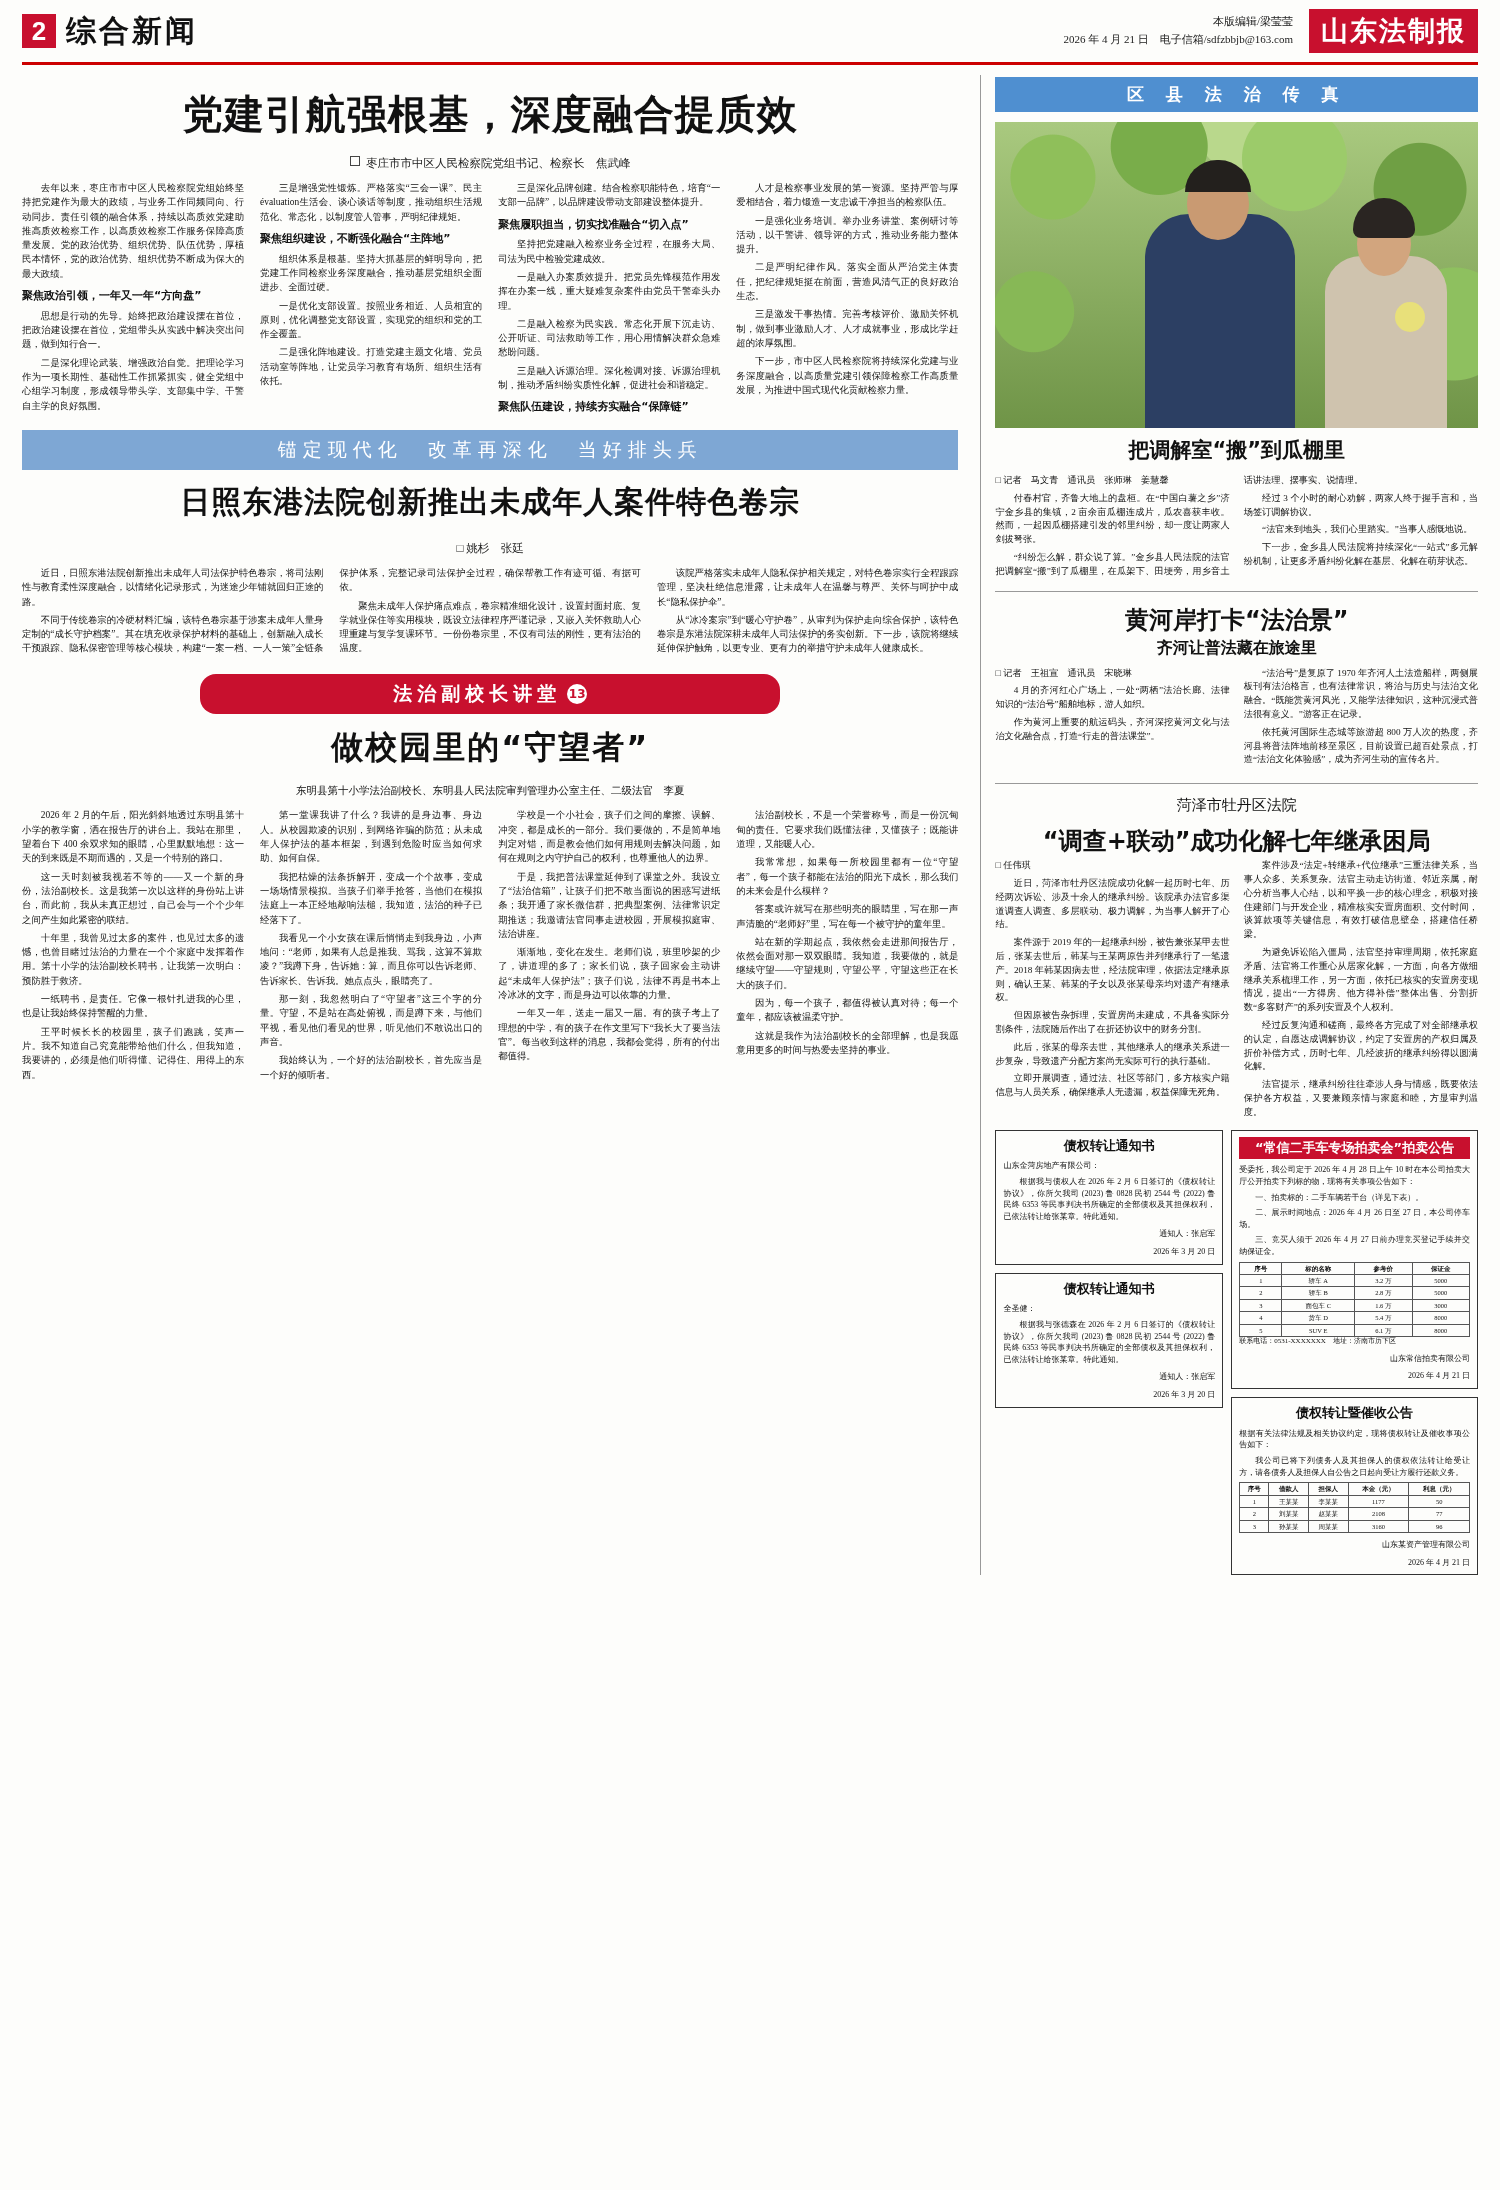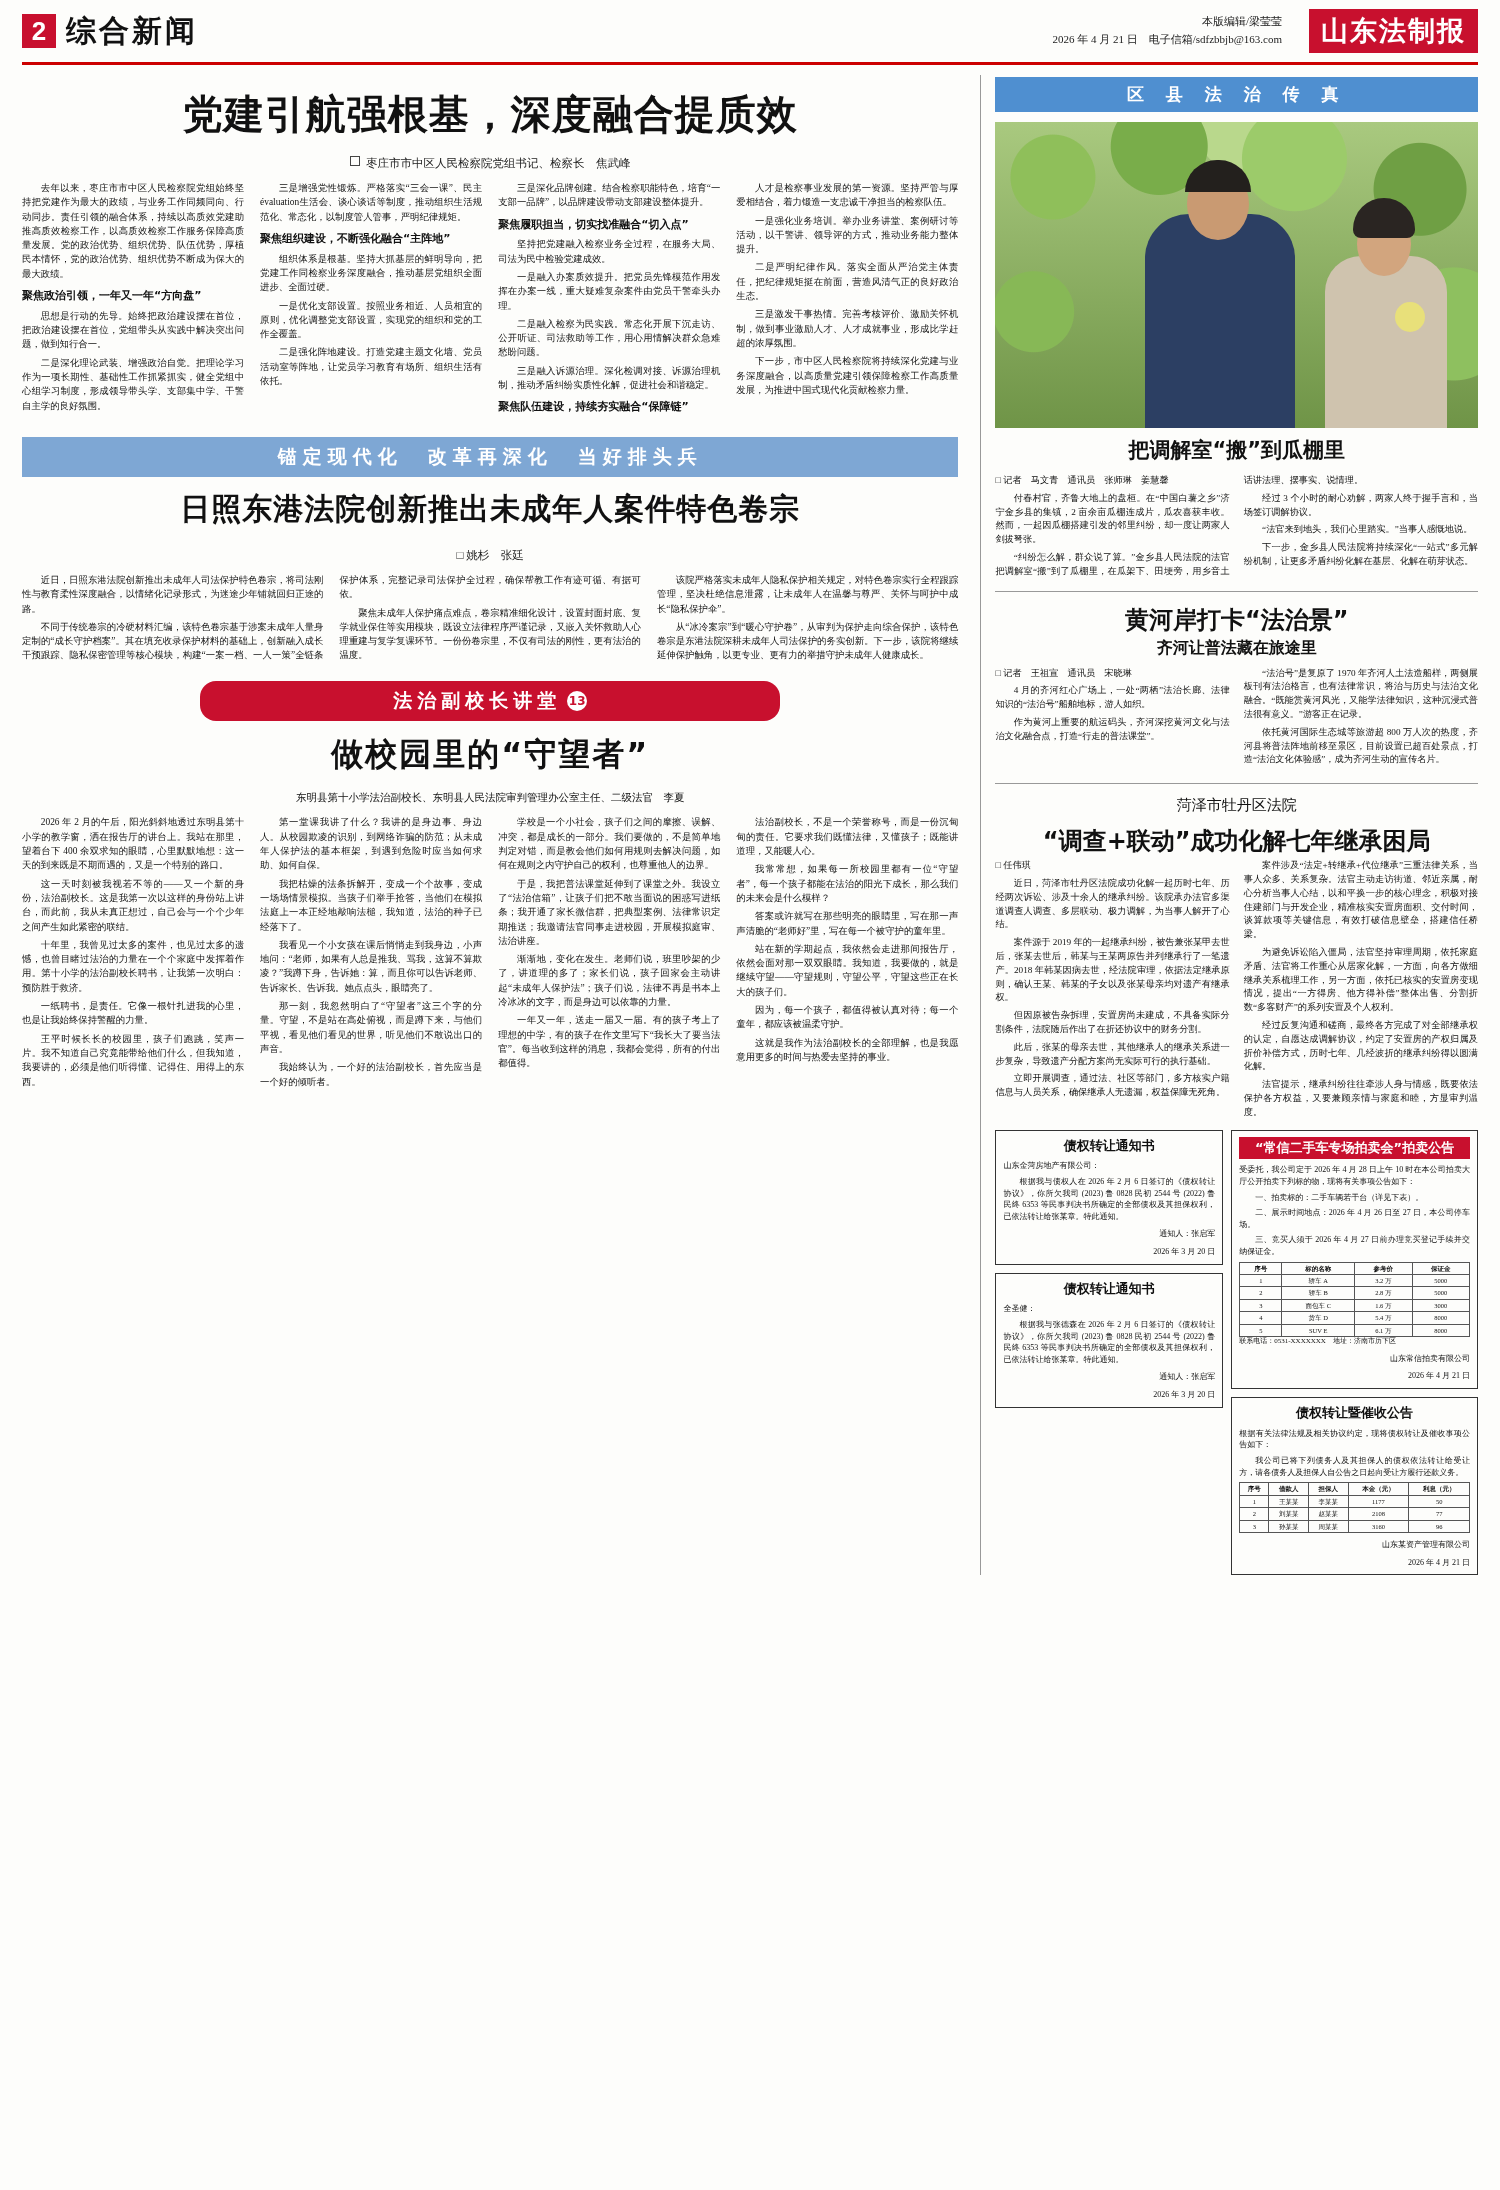--- a/index.html
+++ b/index.html
@@ -12,43 +12,43 @@
     overflow:hidden;
   }
   .page{width:1500px;height:2190px;position:relative;box-sizing:border-box;padding:0 22px;}
 
   
   .masthead{height:62px;display:flex;align-items:center;border-bottom:3px solid #c00;position:relative;}
   .pagenum{width:34px;height:34px;background:#c8102e;color:#fff;font-size:26px;font-weight:bold;
            display:flex;align-items:center;justify-content:center;font-family:"Liberation Sans",sans-serif;}
   .section-title{font-size:30px;font-weight:bold;letter-spacing:3px;margin-left:10px;
                  font-family:"DejaVu Sans","Liberation Sans",sans-serif;}
-  .mast-mid{margin-left:auto;text-align:right;font-size:11px;line-height:1.6;color:#222;padding-right:27px;}
+  .mast-mid{margin-left:auto;text-align:right;font-size:11px;line-height:1.6;color:#222;padding-right:16px;}
   .paper-logo{background:#c8102e;color:#fff;font-size:27px;font-weight:bold;letter-spacing:2px;
               padding:4px 12px;font-family:"DejaVu Sans","Liberation Sans",sans-serif;white-space:nowrap;}
 
   
   .body-wrap{display:flex;gap:8px;margin-top:10px;}
   .left-col{width:955px;padding-right:14px;box-sizing:border-box;}
   .right-col{width:500px;border-left:1px solid #999;padding-left:14px;box-sizing:border-box;}
 
   h1.headline{font-size:40px;font-weight:bold;letter-spacing:1px;text-align:center;margin:12px 0 14px;
               font-family:"DejaVu Sans","Liberation Sans",sans-serif;}
   .byline{text-align:center;font-size:11.5px;margin-bottom:10px;color:#222;}
   .byline .sq{display:inline-block;width:8px;height:8px;border:1px solid #444;margin-right:6px;vertical-align:1px;}
 
   .cols4{column-count:4;column-gap:16px;column-rule:none;font-size:9.4px;line-height:1.52;text-align:justify;}
   .cols3{column-count:3;column-gap:16px;font-size:9.4px;line-height:1.52;text-align:justify;}
   .cols2{column-count:2;column-gap:14px;font-size:9.2px;line-height:1.5;text-align:justify;}
   .cols4 p,.cols3 p,.cols2 p{margin:0 0 4px;text-indent:2em;}
   .sub{font-weight:bold;font-size:11px;text-indent:0;margin:7px 0 4px;
        font-family:"DejaVu Sans","Liberation Sans",sans-serif;}
 
-  .banner{background:#7ea7d4;color:#fff;text-align:center;font-size:19px;font-weight:bold;
-          letter-spacing:6px;padding:7px 0;margin:21px auto 12px;width:100%;
+  .banner{background:#7ea7d4;color:#fff;text-align:center;font-size:19px;font-weight:normal;
+          letter-spacing:6px;padding:7px 0;margin:14px auto 12px;width:100%;
           font-family:"DejaVu Sans","Liberation Sans",sans-serif;}
   .banner-red{background:#c8102e;color:#fff;text-align:center;font-size:19px;font-weight:bold;
           letter-spacing:5px;padding:7px 0;margin:16px auto 12px;width:62%;
           font-family:"DejaVu Sans","Liberation Sans",sans-serif;border-radius:16px;}
   .banner-red .circ{display:inline-block;width:20px;height:20px;border-radius:50%;background:#fff;color:#c8102e;
           font-size:12px;line-height:20px;letter-spacing:0;vertical-align:2px;margin-left:6px;}
 
   h2.sub-headline{font-size:30px;font-weight:bold;text-align:center;margin:4px 0 18px;letter-spacing:1px;
                   font-family:Liberation Serif, serif;}
   h2.sub-headline2{font-size:32px;font-weight:bold;text-align:center;margin:10px 0 14px;letter-spacing:2px;

